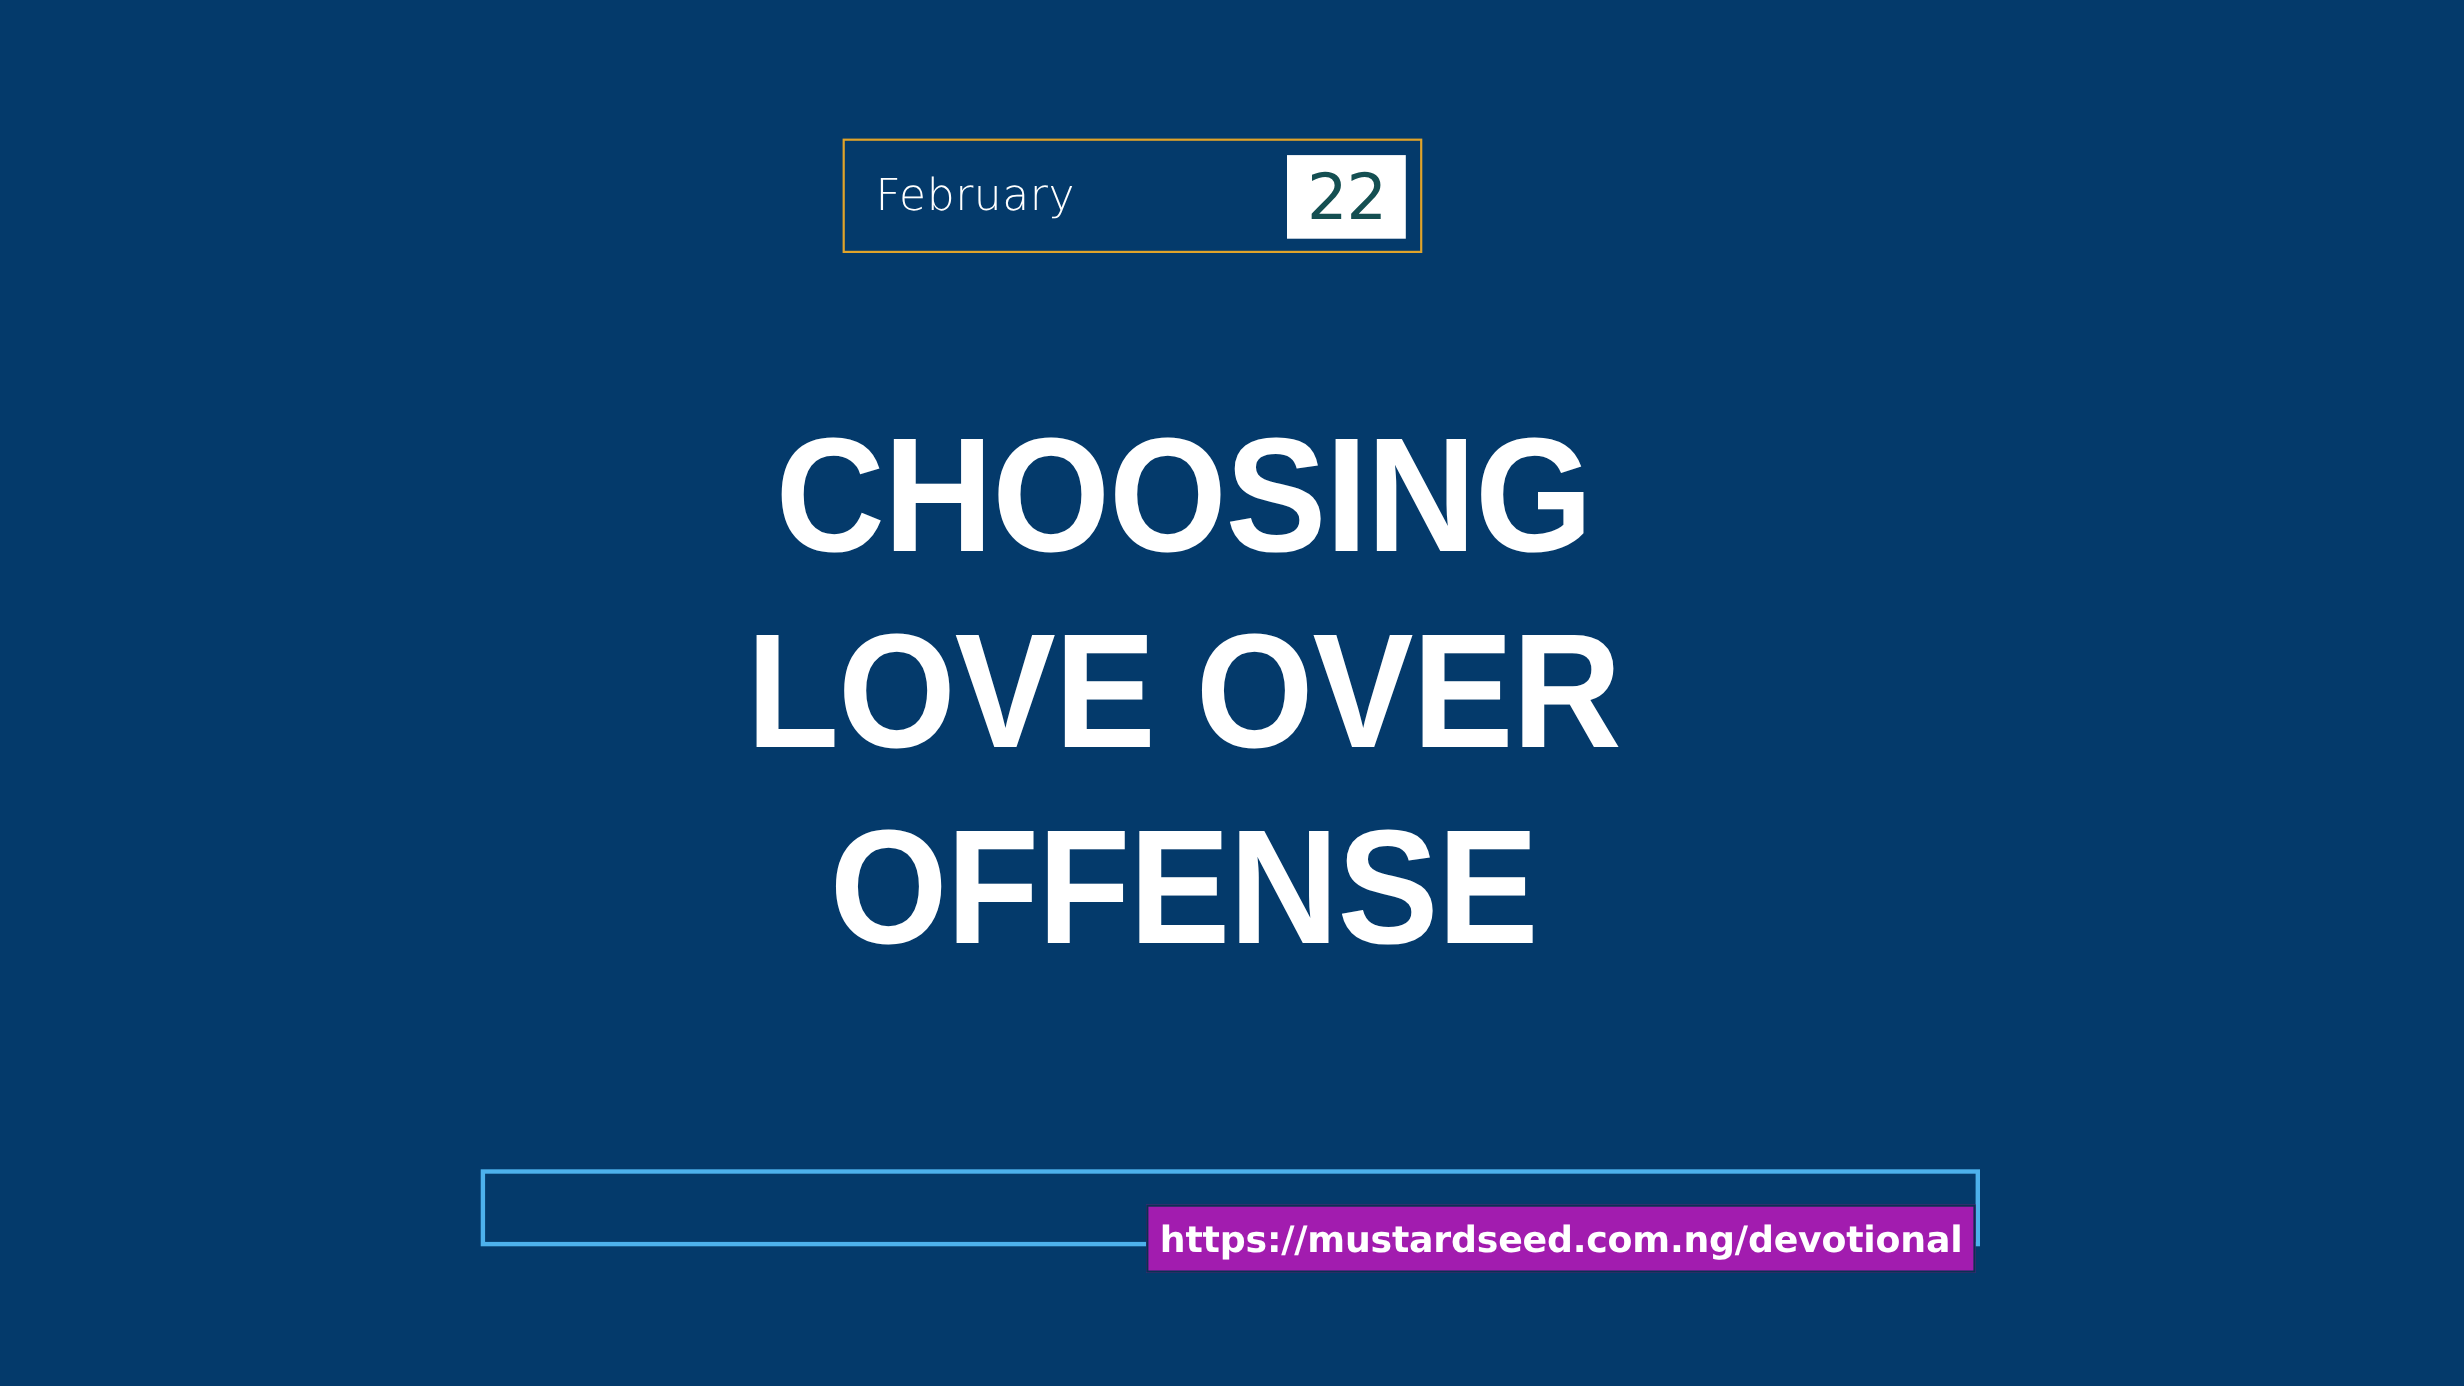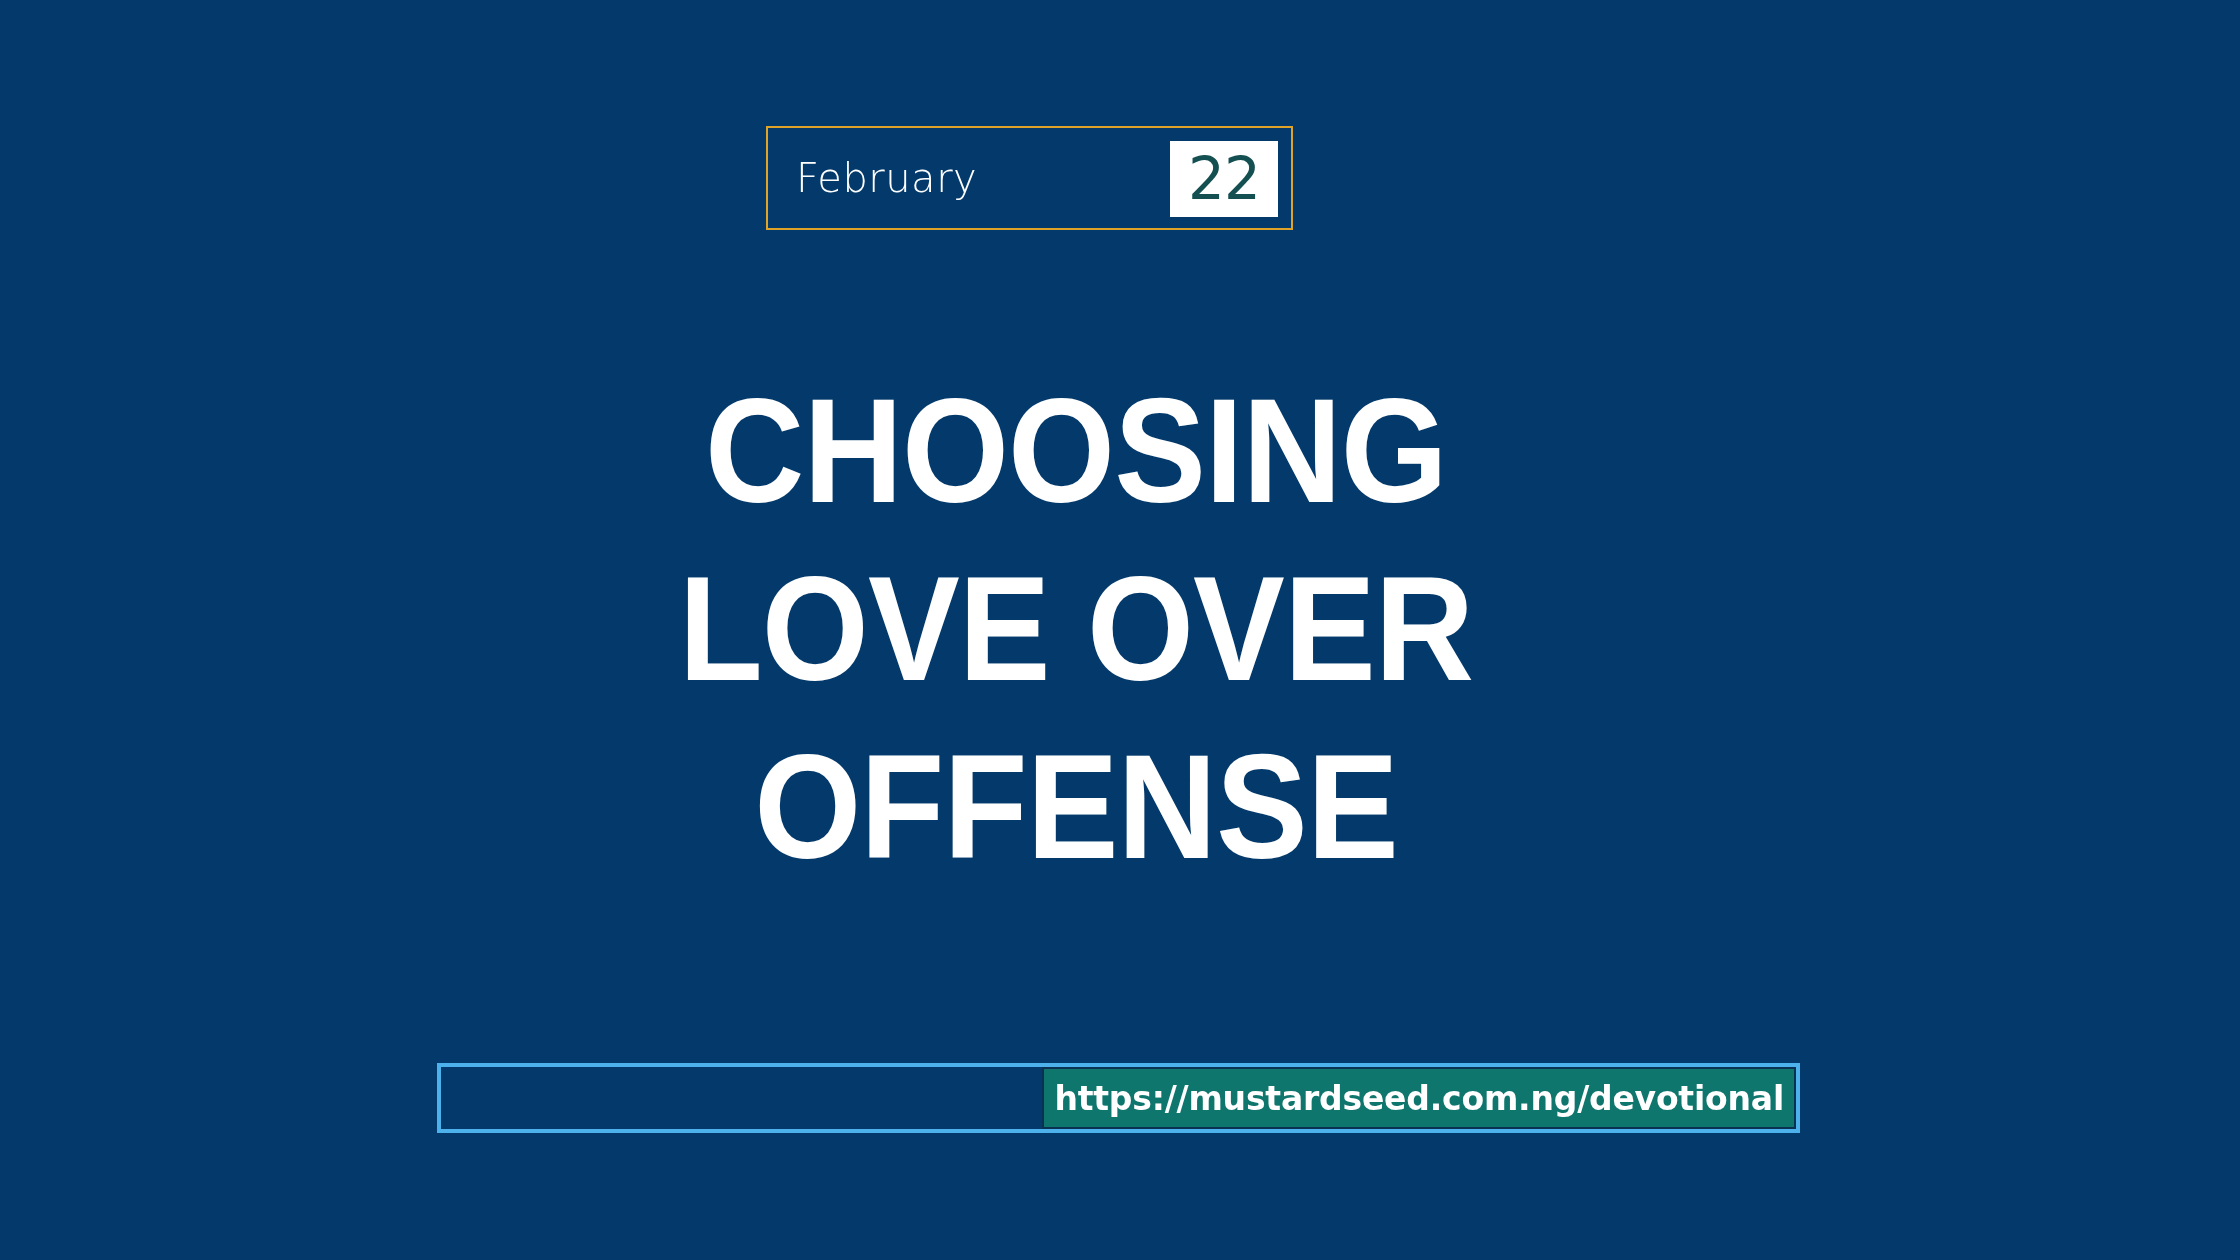--- a/index.html
+++ b/index.html
@@ -113,26 +113,27 @@
     letter-spacing: 0.4px;
     padding-left: 17px;
     white-space: nowrap;
   }
 
   .cta-url-wrap {
     margin-left: auto;
     display: flex;
     align-items: center;
     justify-content: center;
-    background: #0f766e;
+    background: #a21caf;
     box-sizing: border-box;
     border: 2px solid #0b3152;
     padding: 0 10px;
     height: 100%;
     white-space: nowrap;
+    margin-top: 28px;
   }
 
   .cta-url {
     color: #ffffff;
     font-family: "DejaVu Sans", sans-serif;
     font-weight: 700;
     font-size: 33px;
     line-height: 1;
     letter-spacing: -0.2px;
   }

